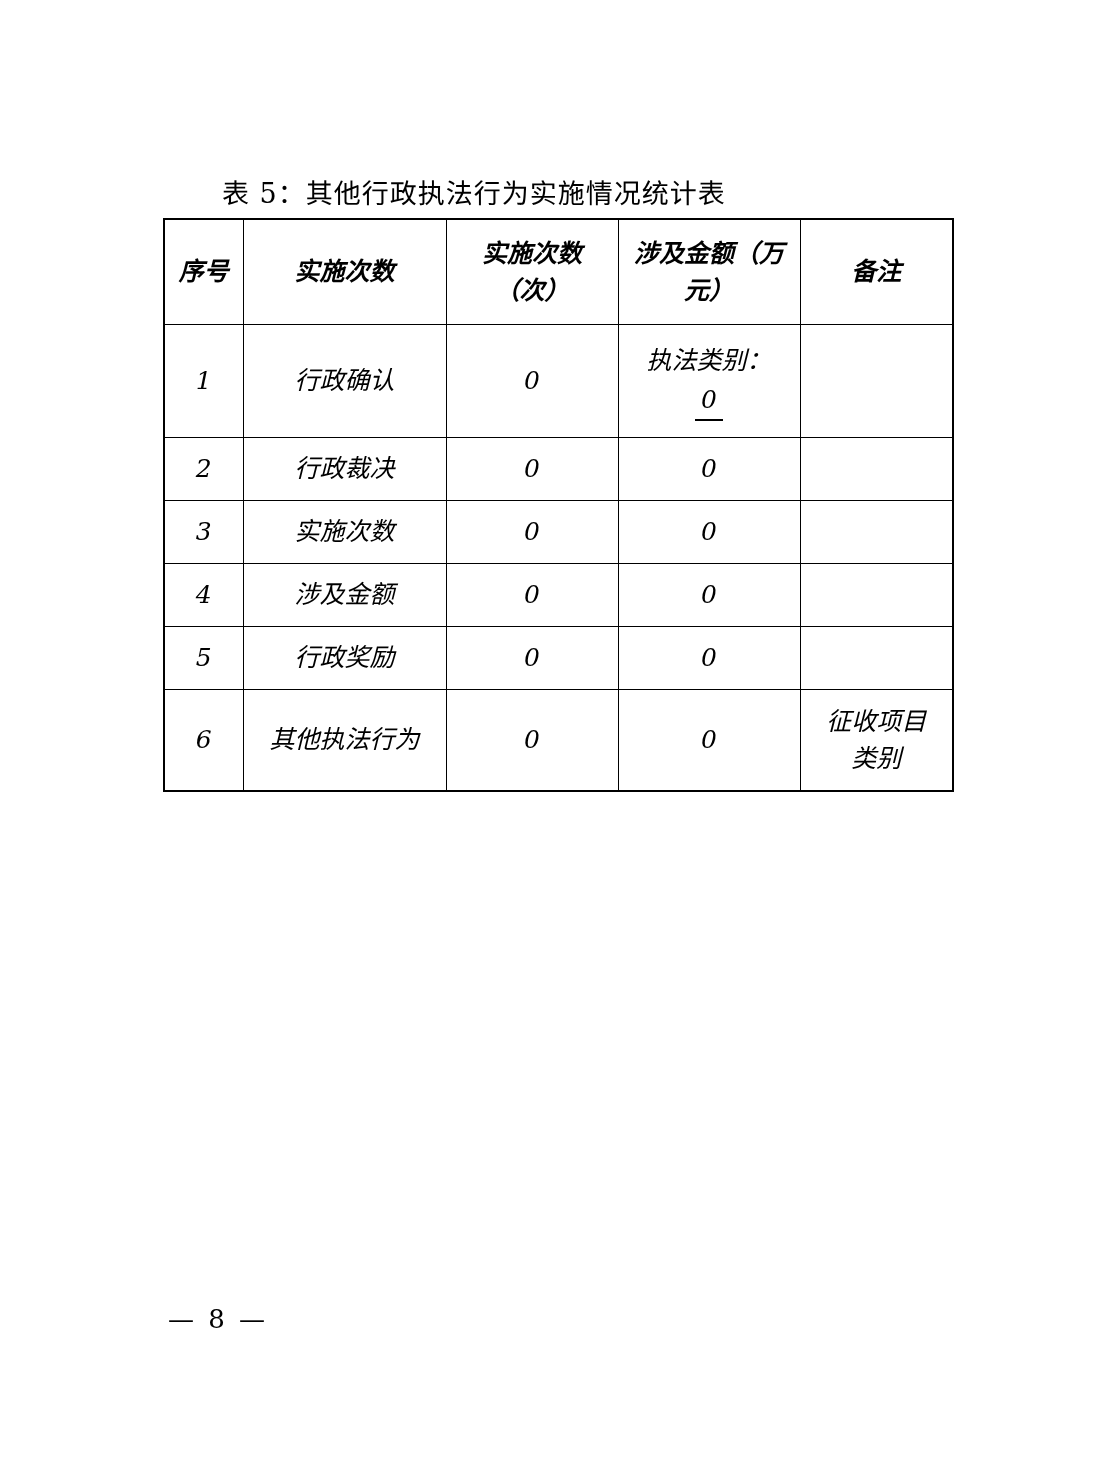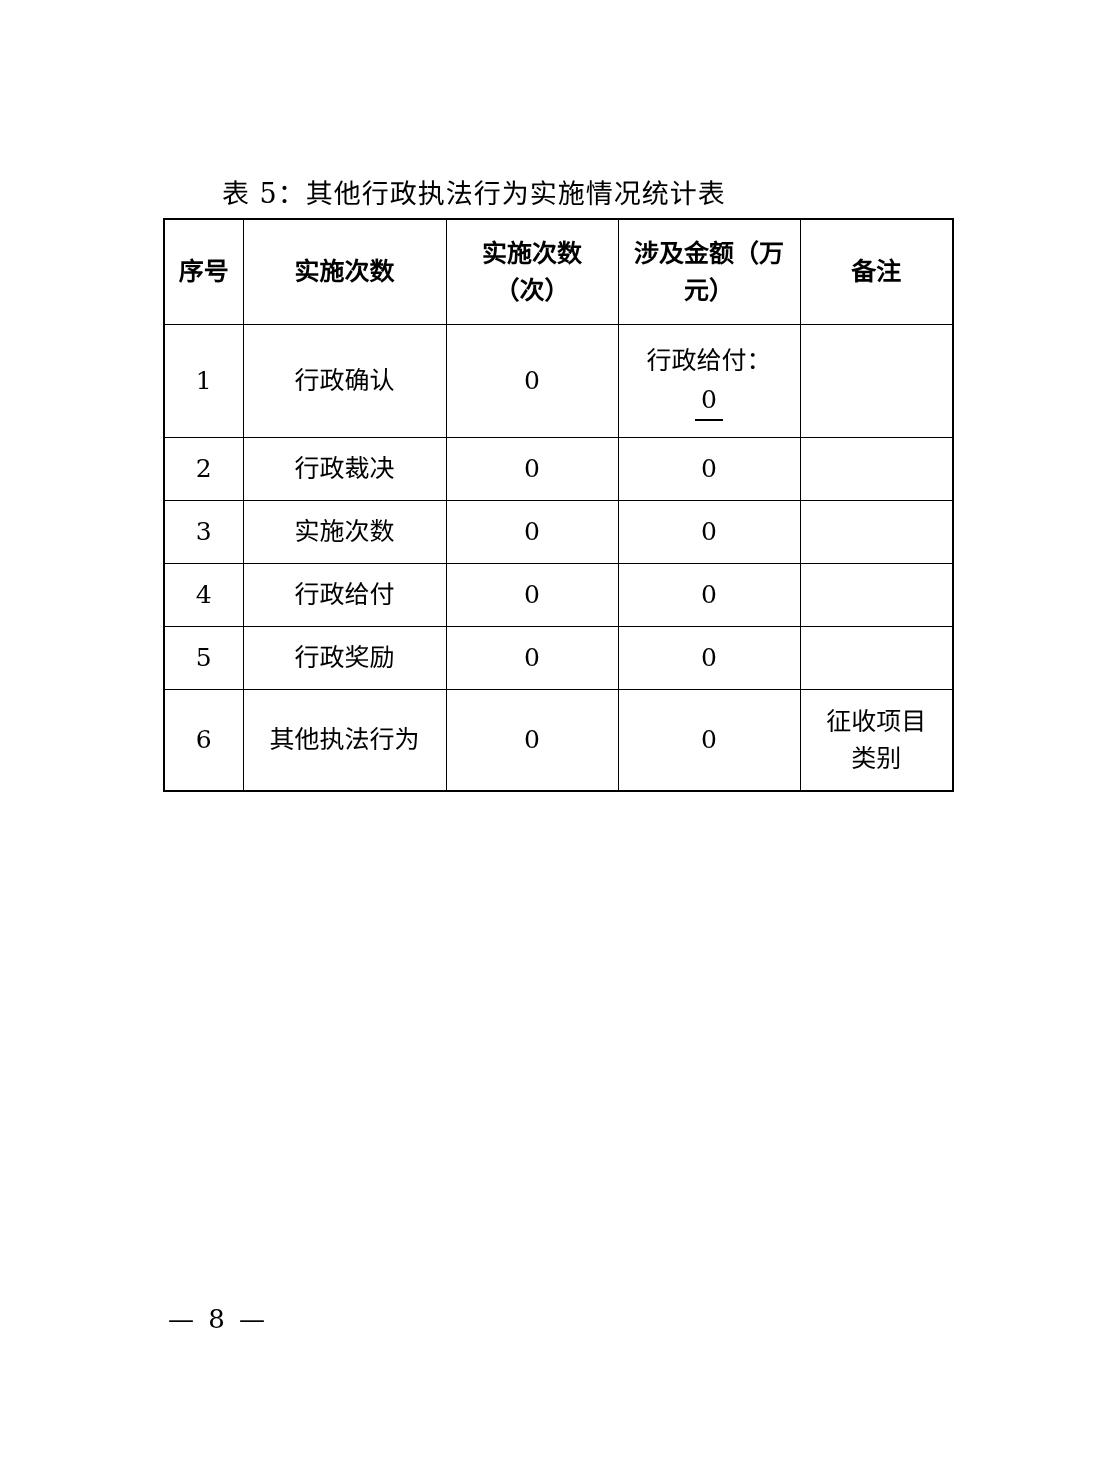--- a/index.html
+++ b/index.html
@@ -76,20 +76,21 @@
     position: absolute;
     left: 168px;
     top: 1300px;
     font-size: 26px;
     letter-spacing: 3px;
     white-space: nowrap;
   }
   
   table.stat-table {
     border: 2px solid #000;
+    font-style: italic;
   }
   table.stat-table td, table.stat-table th {
     border-width: 1.6px;
   }
 </style>
 </head>
 <body>
 
 <div class="page">
 
@@ -118,21 +119,21 @@
         <th>备注</th>
       </tr>
     </thead>
     <tbody>
 
       <tr class="row-tall">
         <td>1</td>
         <td>行政确认</td>
         <td>0</td>
         <td>
-          <div class="cell-multi">行政给付：</div>
+          <div class="cell-multi">执法类别：</div>
           <div class="cell-multi">
             <span class="underline-zero">0</span>
           </div>
         </td>
         <td></td>
       </tr>
 
       <tr class="row-normal">
         <td>2</td>
         <td>行政裁决</td>
@@ -144,21 +145,21 @@
       <tr class="row-normal">
         <td>3</td>
         <td>实施次数</td>
         <td>0</td>
         <td>0</td>
         <td></td>
       </tr>
 
       <tr class="row-normal">
         <td>4</td>
-        <td>行政给付</td>
+        <td>涉及金额</td>
         <td>0</td>
         <td>0</td>
         <td></td>
       </tr>
 
       <tr class="row-normal">
         <td>5</td>
         <td>行政奖励</td>
         <td>0</td>
         <td>0</td>

